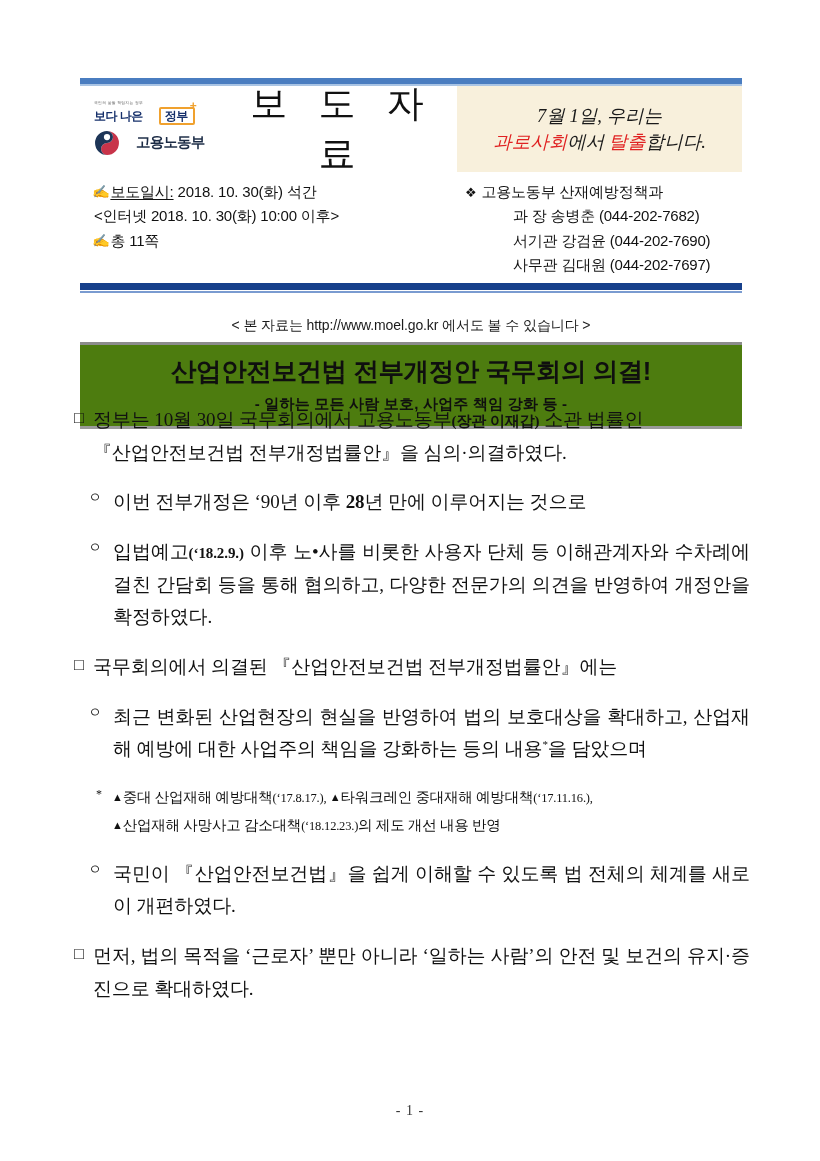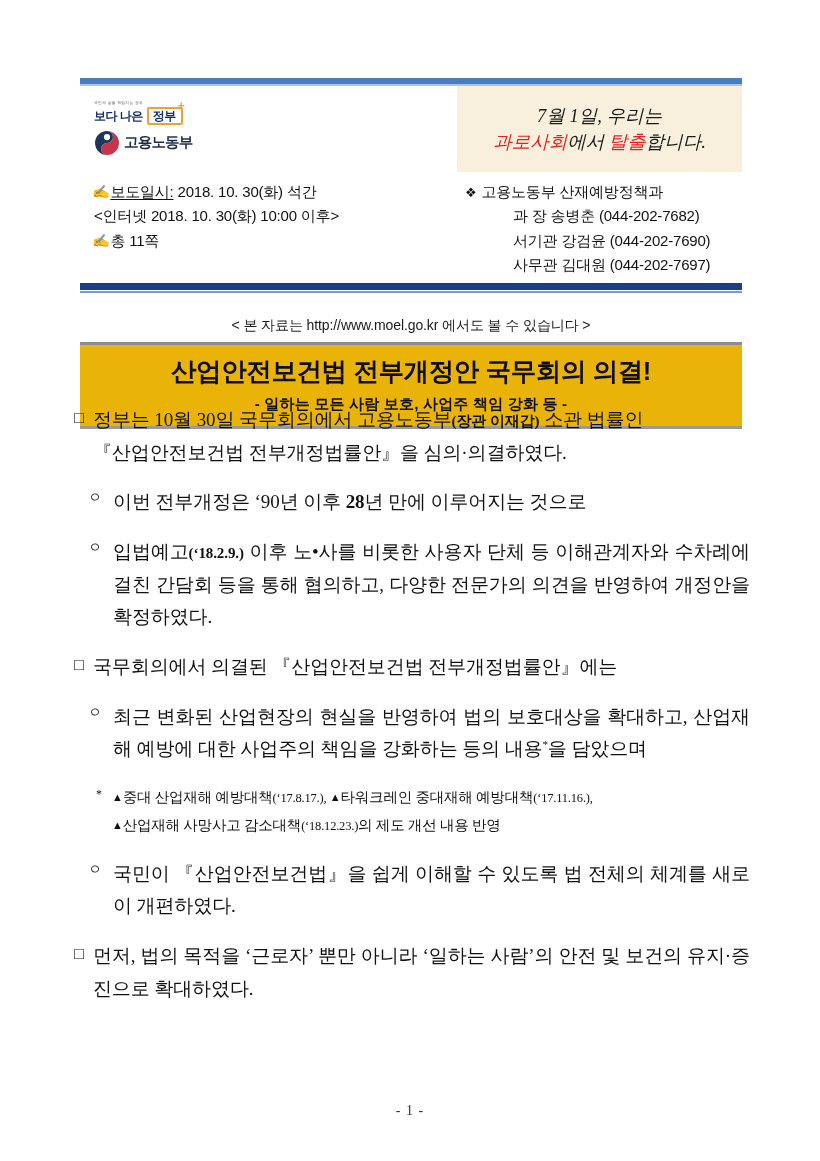--- a/index.html
+++ b/index.html
@@ -80,21 +80,21 @@
     font-size: 3.6px;
     color: #555;
     letter-spacing: .3px;
     margin-bottom: 1px;
     transform: scale(1.05);
     transform-origin: left center;
   }
   .logo-gov-main {
     display: flex;
     align-items: center;
-    gap: 4px;
+    gap: 16px;
   }
   .logo-gov-main .t1 {
     font-family: "Liberation Sans", sans-serif;
     font-weight: bold;
     font-size: 12px;
     color: #16306b;
     letter-spacing: -0.5px;
   }
   .brk {
     position: relative;
@@ -134,20 +134,21 @@
     gap: 4px;
     margin-top: 2px;
   }
   .taegeuk { width: 26px; height: 26px; display:block; }
   .logo-moel-text {
     font-family: "Liberation Sans", sans-serif;
     font-weight: bold;
     font-size: 14.5px;
     color: #1b2b45;
     letter-spacing: -0.8px;
+    margin-left: 12px;
   }
   .doc-kind {
     flex: 1;
     text-align: center;
     font-family: "Liberation Serif", serif;
     font-size: 37px;
     letter-spacing: 11px;
     color: #111;
     padding-left: 8px;
   }
@@ -233,21 +234,21 @@
     letter-spacing: -0.1px;
   }
   .rule-grey {
     height: 3px;
     background: #8c8c8c;
     width: 100%;
   }
 
   
   .title-block {
-    background: #eab308;
+    background: #4d7c0f;
     width: 100%;
     box-sizing: border-box;
     padding: 11px 0 12px 0;
     text-align: center;
   }
   .title-main {
     font-family: "Liberation Sans", sans-serif;
     font-weight: bold;
     font-size: 25.5px;
     letter-spacing: -0.4px;
@@ -373,20 +374,21 @@
               <svg class="taegeuk" viewBox="0 0 100 100">
                 <path d="M50 4 A46 46 0 0 1 50 96 A23 23 0 0 1 50 50 A23 23 0 0 0 50 4 Z" fill="#c8344a"></path>
                 <path d="M50 96 A46 46 0 0 1 50 4 A23 23 0 0 1 50 50 A23 23 0 0 0 50 96 Z" fill="#1d3557"></path>
                 <circle cx="50" cy="27" r="12" fill="#ffffff"></circle>
               </svg>
               <span class="logo-moel-text">고용노동부</span>
             </div>
 
           </div>
 
+          <div class="doc-kind">보 도 자 료</div>
         </div>
       </div>
 
       <div class="header-right">
         <div class="cream">
           <div class="cream-line">7월 1일, 우리는</div>
           <div class="cream-line"><span class="hl">과로사회</span><span>에서 </span><span class="hl">탈출</span><span>합니다.</span></div>
         </div>
       </div>
 

